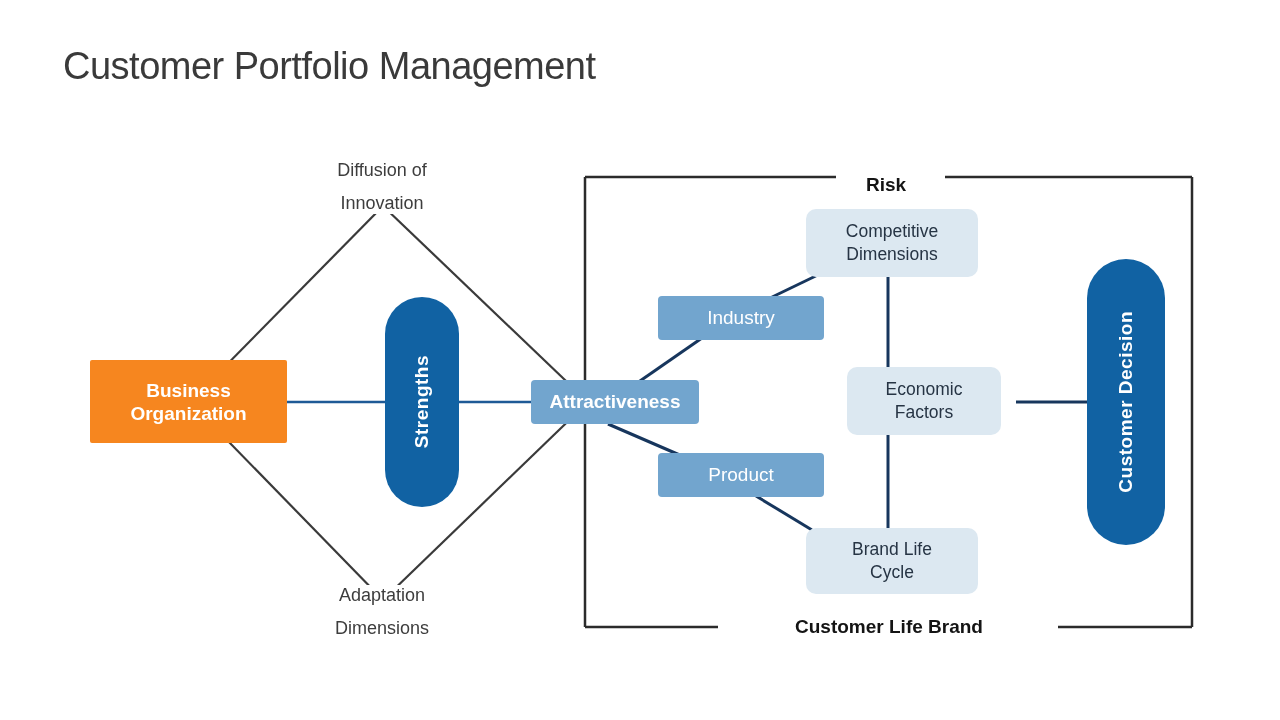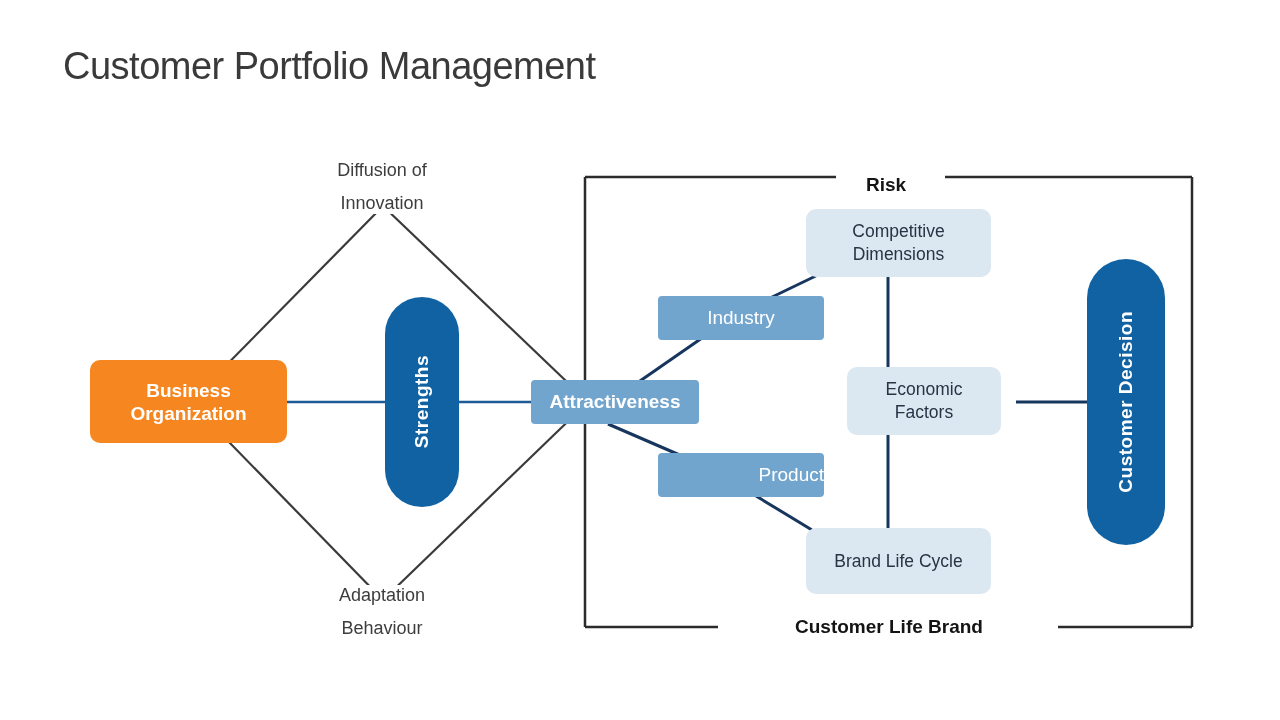--- a/index.html
+++ b/index.html
@@ -12,40 +12,40 @@
   #page-title{
     left:63px;top:44px;font-size:38px;line-height:44px;color:#3a3a3a;
     letter-spacing:-0.5px;white-space:nowrap;
   }
   svg.lines{left:0;top:0;width:1280px;height:720px;}
   .node{
     display:flex;align-items:center;justify-content:center;text-align:center;
     box-sizing:border-box;
   }
   .node.orange{
-    left:90px;top:360px;width:197px;height:83px;border-radius:10px;
+    left:90px;top:360px;width:197px;height:83px;border-radius:2px;
     background:var(--orange);color:#fff;font-weight:bold;font-size:19px;line-height:23px;
     padding:0 24px;
     justify-content:center;
   }
   .pill{
     border-radius:40px;background:var(--darkblue);color:#fff;font-weight:bold;font-size:19px;
   }
   .pill .vlabel{writing-mode:vertical-rl;transform:rotate(180deg);letter-spacing:0.5px;}
   #node-strengths{left:385px;top:297px;width:74px;height:210px;}
   #node-customer-decision{left:1087px;top:259px;width:78px;height:286px;}
   .node.mid{
     background:var(--midblue);color:#fff;font-size:19px;border-radius:4px;height:44px;
   }
   #node-attractiveness{left:531px;top:380px;width:168px;font-weight:bold;}
   #node-industry{left:658px;top:296px;width:166px;}
-  #node-product{left:658px;top:453px;width:166px;justify-content:flex-end;}
+  #node-product{left:658px;top:453px;width:166px;}
   .node.light{
     background:var(--lightblue);color:#263444;font-size:17.5px;line-height:23px;
-    border-radius:10px;width:185px;height:68px;padding:0 22px;
+    border-radius:10px;width:172px;height:68px;padding:0 22px;
   }
   #node-competitive-dimensions{left:806px;top:209px;}
   #node-economic-factors{left:847px;top:367px;width:154px;}
   #node-brand-life-cycle{left:806px;top:528px;height:66px;}
   .float-label{
     background:#fff;color:#3d3d3d;font-size:18px;line-height:33px;text-align:center;
     display:flex;align-items:center;justify-content:center;
   }
   #label-diffusion{left:318px;top:160px;width:128px;height:54px;}
   #label-adaptation{left:318px;top:585px;width:128px;height:54px;}
@@ -126,19 +126,19 @@
   <div class="abs node light" id="node-brand-life-cycle">
     <span>Brand Life Cycle</span>
   </div>
 
   <div class="abs node pill" id="node-customer-decision">
     <span class="vlabel">Customer Decision</span>
   </div>
 
   <div class="abs float-label" id="label-diffusion">Diffusion of Innovation</div>
 
-  <div class="abs float-label" id="label-adaptation">Adaptation Behaviour</div>
+  <div class="abs float-label" id="label-adaptation">Adaptation Dimensions</div>
 
   <div class="abs frame-label" id="label-risk">Risk</div>
 
   <div class="abs frame-label" id="label-customer-life-cycle">Customer Life Brand</div>
 
 </div>
 
 </body></html>

